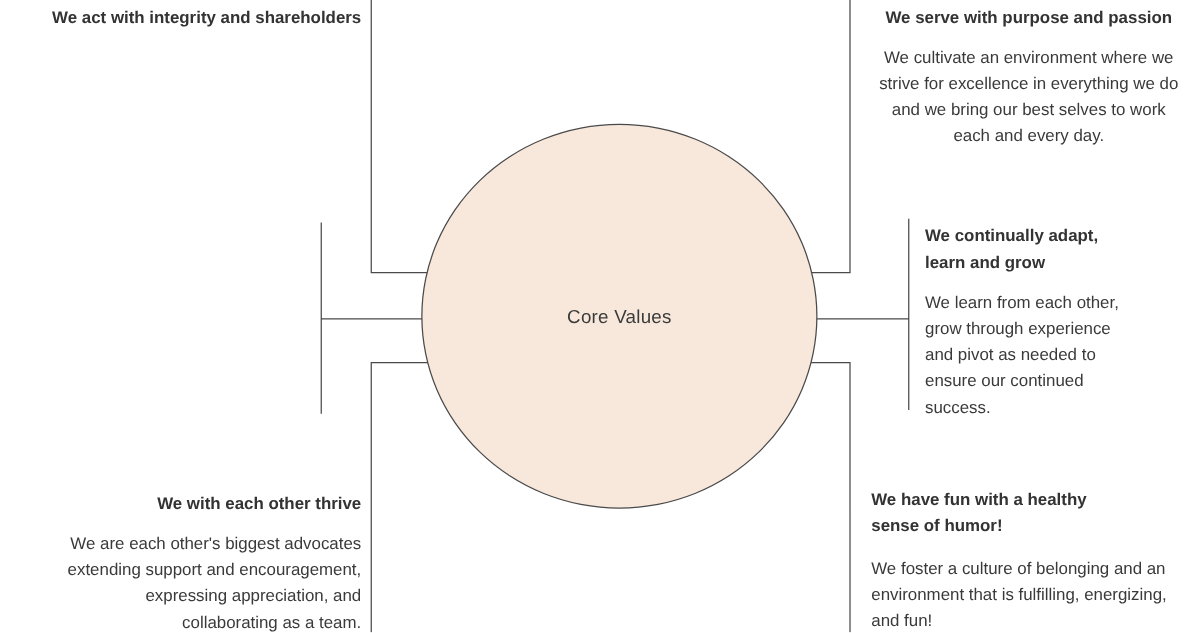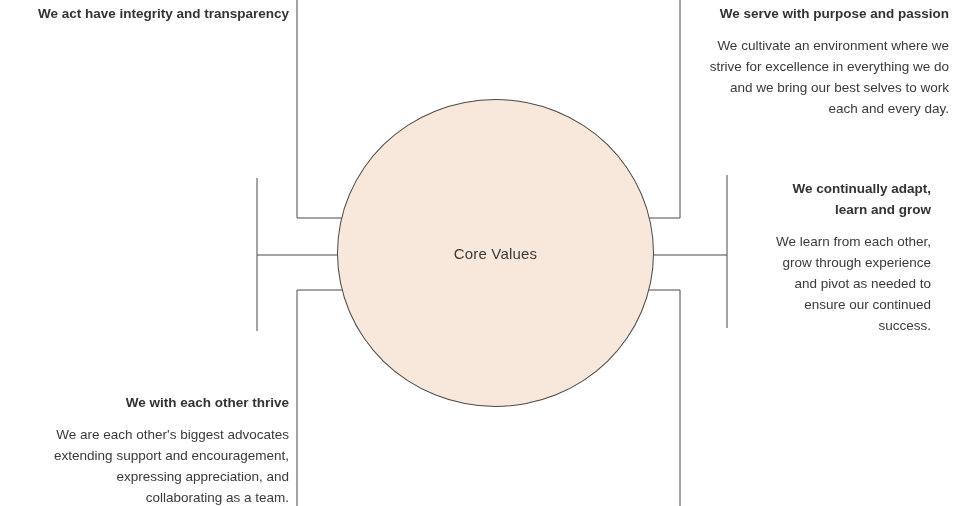--- a/index.html
+++ b/index.html
@@ -57,22 +57,22 @@
     white-space: pre-line;
     color: #333333;
   }
   .block .body {
     margin: 0;
     white-space: pre-line;
   }
   .tl { left: 2px;   top: 3px;   width: 287px; text-align: right; }
   .ml { left: 2px;   top: 180px; width: 245px; text-align: right; }
   .bl { left: 2px;   top: 392px; width: 287px; text-align: right; }
-  .tr { left: 697px; top: 3px;   width: 252px; text-align: right; }
-  .mr { left: 740px; top: 178px; width: 180px; text-align: right; margin-left: 11px; }
+  .tr { left: 697px; top: 3px;   width: 252px; text-align: center; }
+  .mr { left: 740px; top: 178px; width: 180px; text-align: left; }
   .br { left: 697px; top: 389px; width: 254px; text-align: left; }
   .br .title { margin-bottom: 13px; }
 </style>
 </head>
 <body>
 
 <div class="canvas">
 
   <svg class="connectors" viewBox="0 0 954 506" xmlns="http://www.w3.org/2000/svg">
     <path d="M297,0 V218 H342"></path>
@@ -81,21 +81,21 @@
     <path d="M680,0 V218 H648"></path>
     <path d="M727,175 V328 M727,255 H651"></path>
     <path d="M680,506 V290 H647"></path>
   </svg>
 
   <div class="circle">
     <span class="center-label">Core Values</span>
   </div>
 
   <section class="block tl">
-    <h3 class="title">We act have integrity and transparency</h3>
+    <h3 class="title">We act with integrity and shareholders</h3>
   </section>
 
   <section class="block ml">
   </section>
 
   <section class="block bl">
     <h3 class="title">We with each other thrive</h3>
     <p class="body">We are each other's biggest advocates
 extending support and encouragement,
 expressing appreciation, and
@@ -113,14 +113,21 @@
   <section class="block mr">
     <h3 class="title">We continually adapt,
 learn and grow</h3>
     <p class="body">We learn from each other,
 grow through experience
 and pivot as needed to
 ensure our continued
 success.</p>
   </section>
 
+  <section class="block br">
+    <h3 class="title">We have fun with a healthy
+sense of humor!</h3>
+    <p class="body">We foster a culture of belonging and an
+environment that is fulfilling, energizing,
+and fun!</p>
+  </section>
 
 </div>
 
 </body></html>

